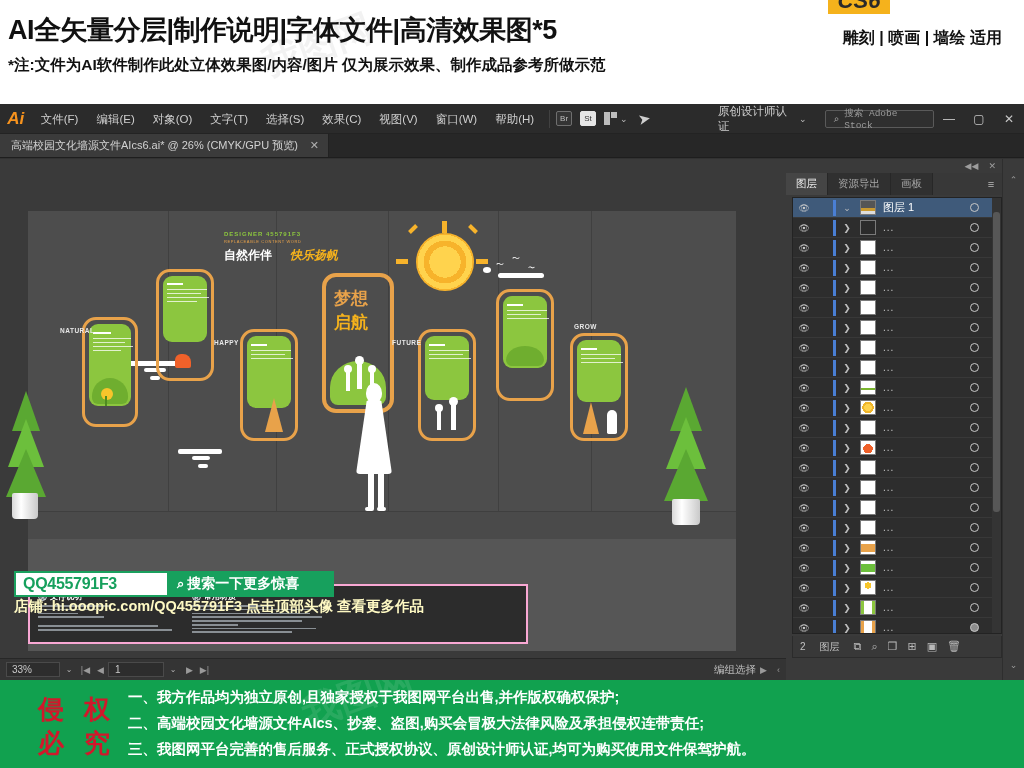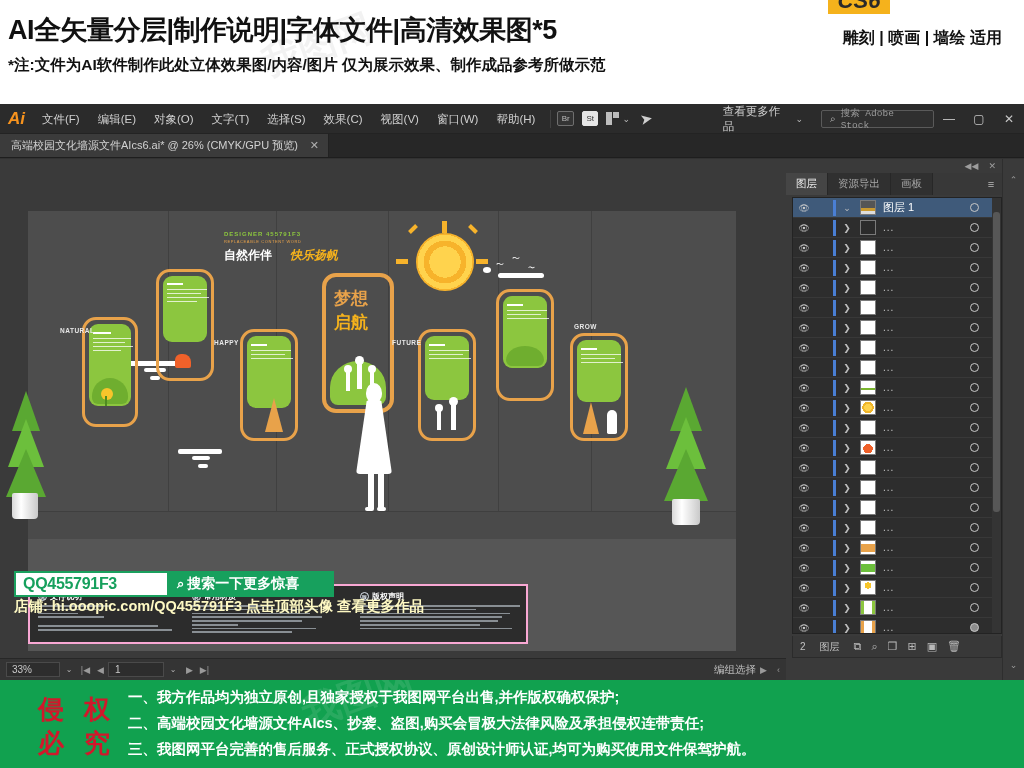--- a/index.html
+++ b/index.html
@@ -359,21 +359,21 @@
     <div class="menu-sep"></div>
     <div class="sq-btn">Br</div>
     <div class="sq-btn light">St</div>
     <div class="panel-ico">
       <i></i>
         <i class="b"></i>
     </div>
     <div class="chev">⌄</div>
     <div class="kite">➤</div>
     <div style="width:60px"></div>
-    <div class="workspace-label">查看更多作品</div>
+    <div class="workspace-label">原创设计师认证</div>
     <div class="chev">⌄</div>
     <div class="stock-search">
       <span class="mag">⌕</span>
       <span class="txt">搜索 Adobe Stock</span>
     </div>
     <div class="win-btns">
       <div class="win-btn">—</div>
       <div class="win-btn">▢</div>
       <div class="win-btn">✕</div>
     </div>
@@ -565,35 +565,20 @@
             <div class="iline" style="width:126px;"></div>
             <div class="iline" style="width:118px;"></div>
             <div class="iline" style="width:130px;"></div>
             <div class="iline" style="width:110px;"></div>
             <div class="iline" style="width:46px;"></div>
             <div class="iline" style="width:124px;"></div>
             <div class="iline" style="width:100px;"></div>
           </div>
         </div>
 
-        <div class="info-col" style="left:330px; width:166px;">
-          <div class="info-head">
-            <span class="info-badge">版</span>
-            <span>版权声明</span>
-          </div>
-          <div class="info-lines">
-            <div class="iline" style="width:160px;"></div>
-            <div class="iline" style="width:116px;"></div>
-            <div class="iline" style="width:150px;"></div>
-            <div class="iline" style="width:142px;"></div>
-            <div class="iline" style="width:138px;"></div>
-            <div class="iline" style="width:120px;"></div>
-            <div class="iline" style="width:152px;"></div>
-          </div>
-        </div>
       </div>
 
       <div class="shopblock">
         <div class="searchrow">
           <div class="qq-input">QQ455791F3</div>
           <div class="search-btn">
             <span style="font-size:13px;">⌕</span>
             <span>搜索一下更多惊喜</span>
           </div>
         </div>

